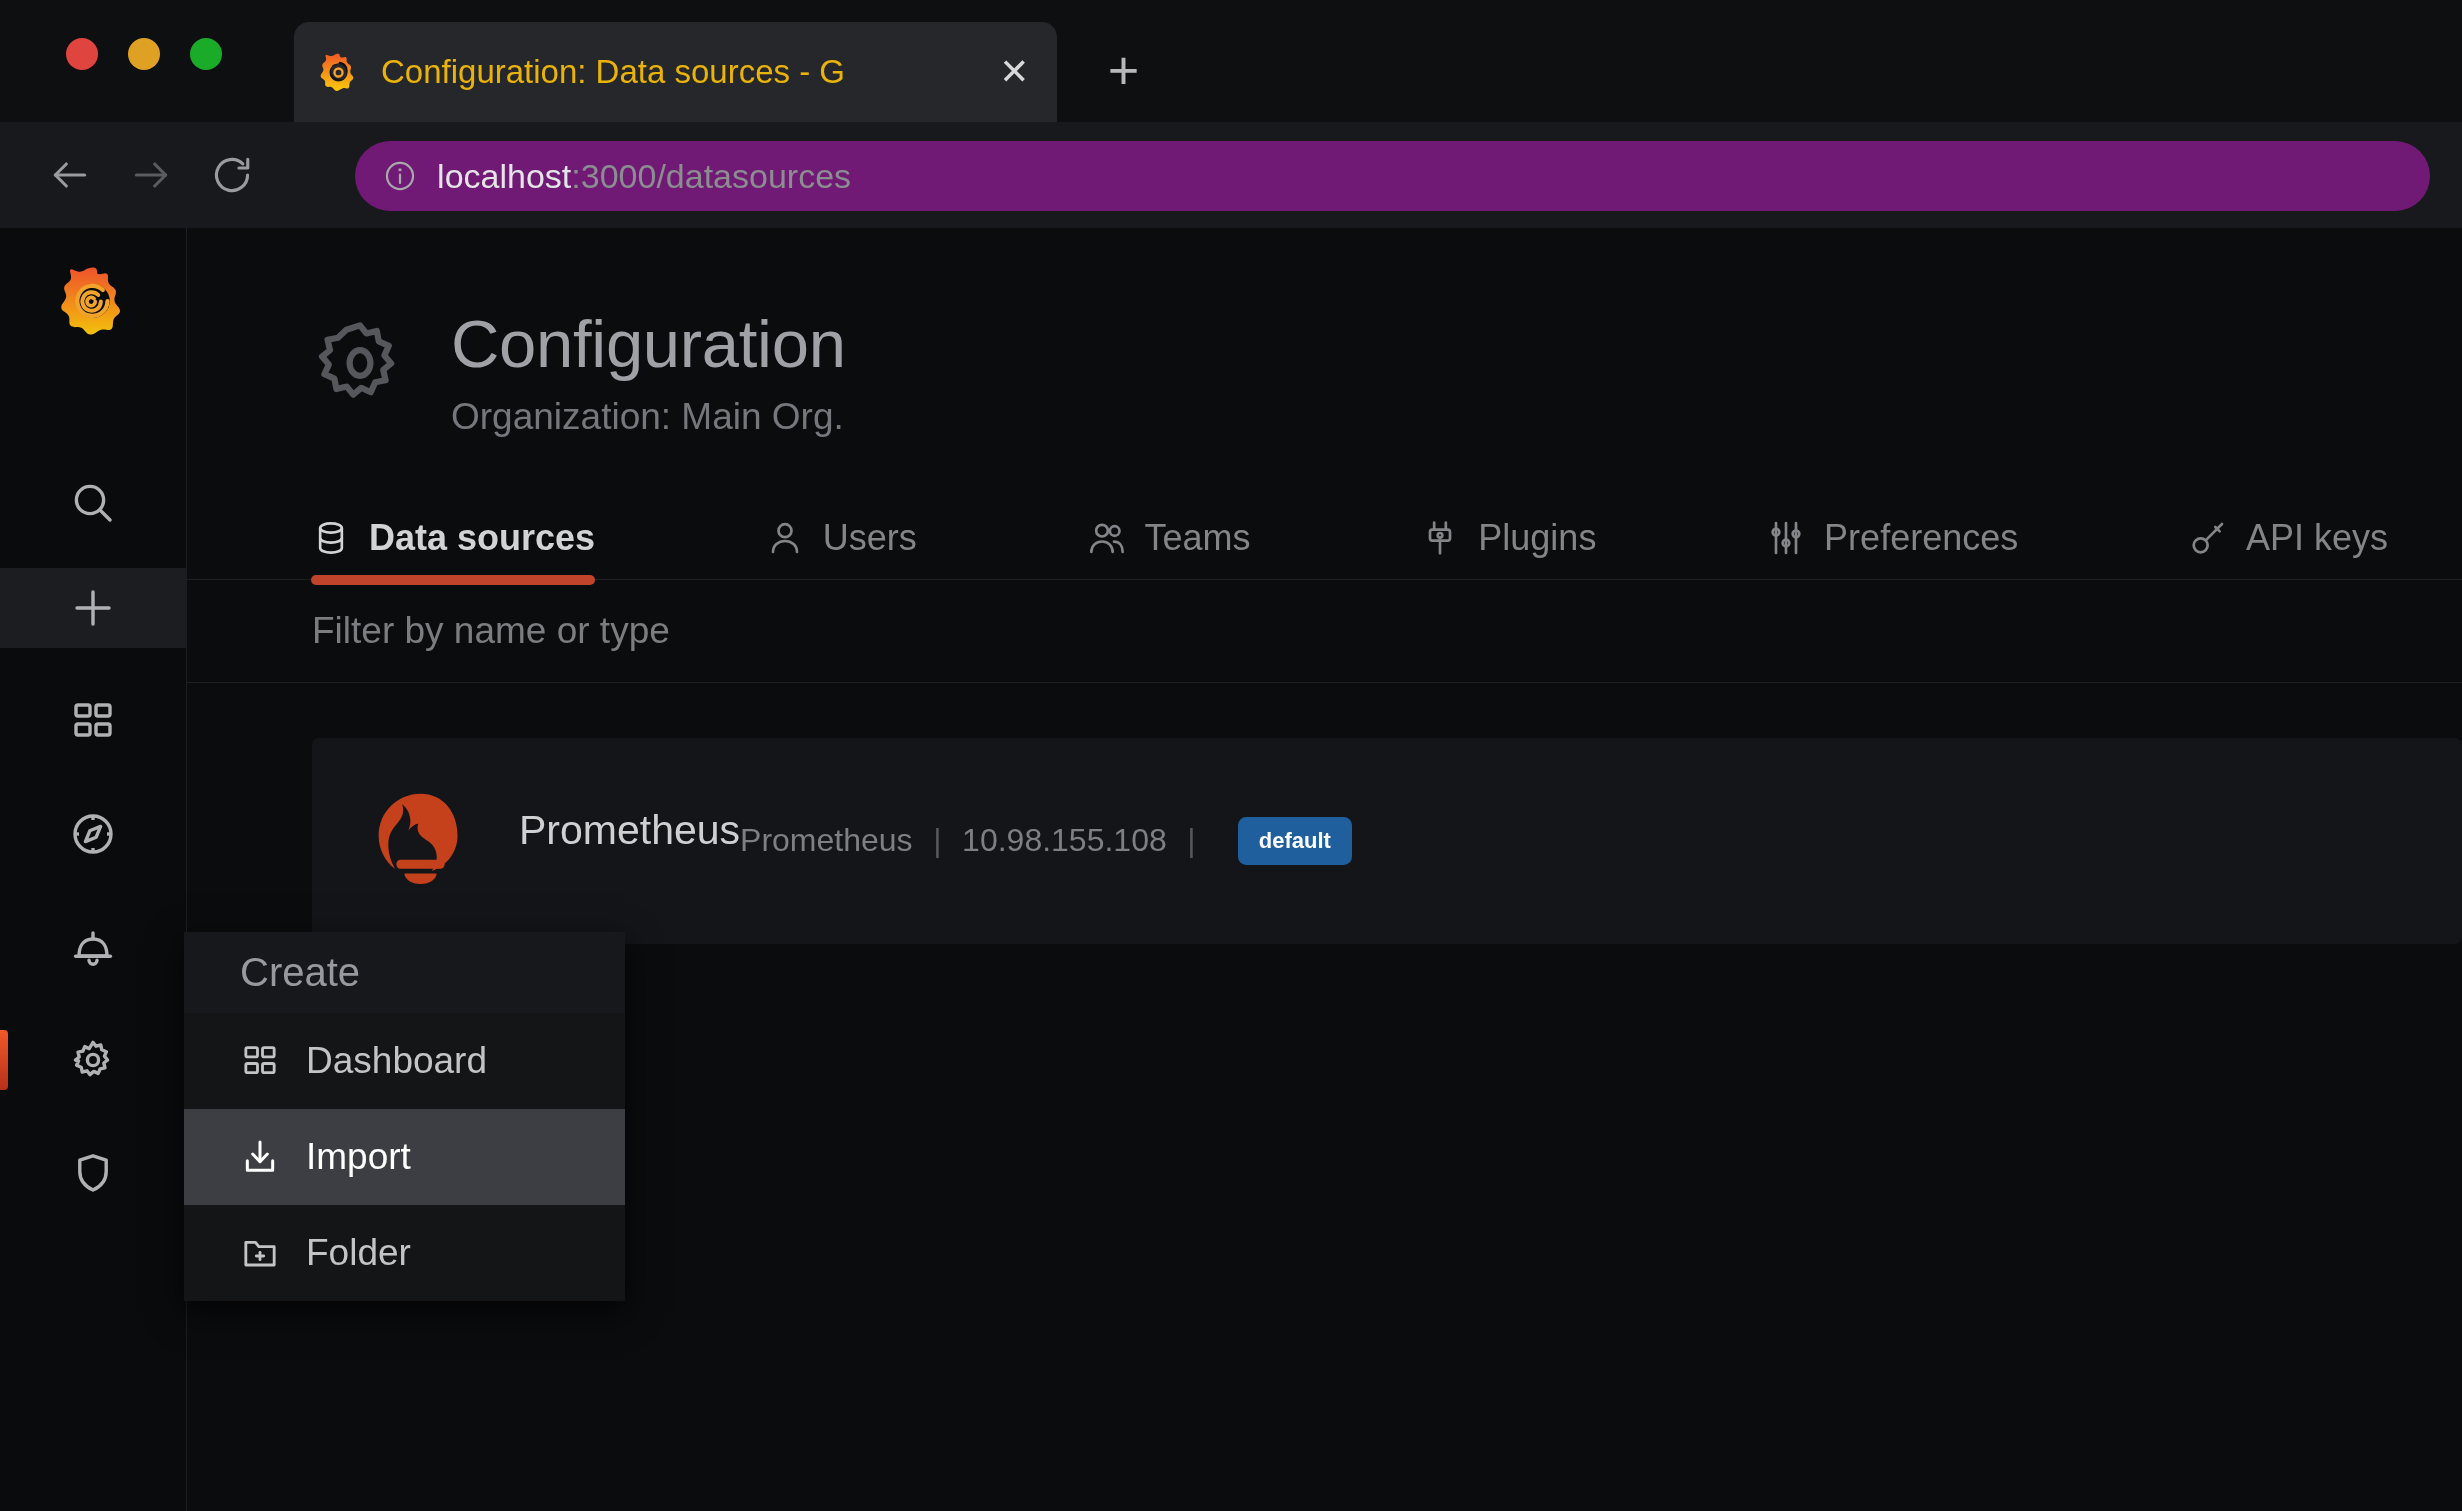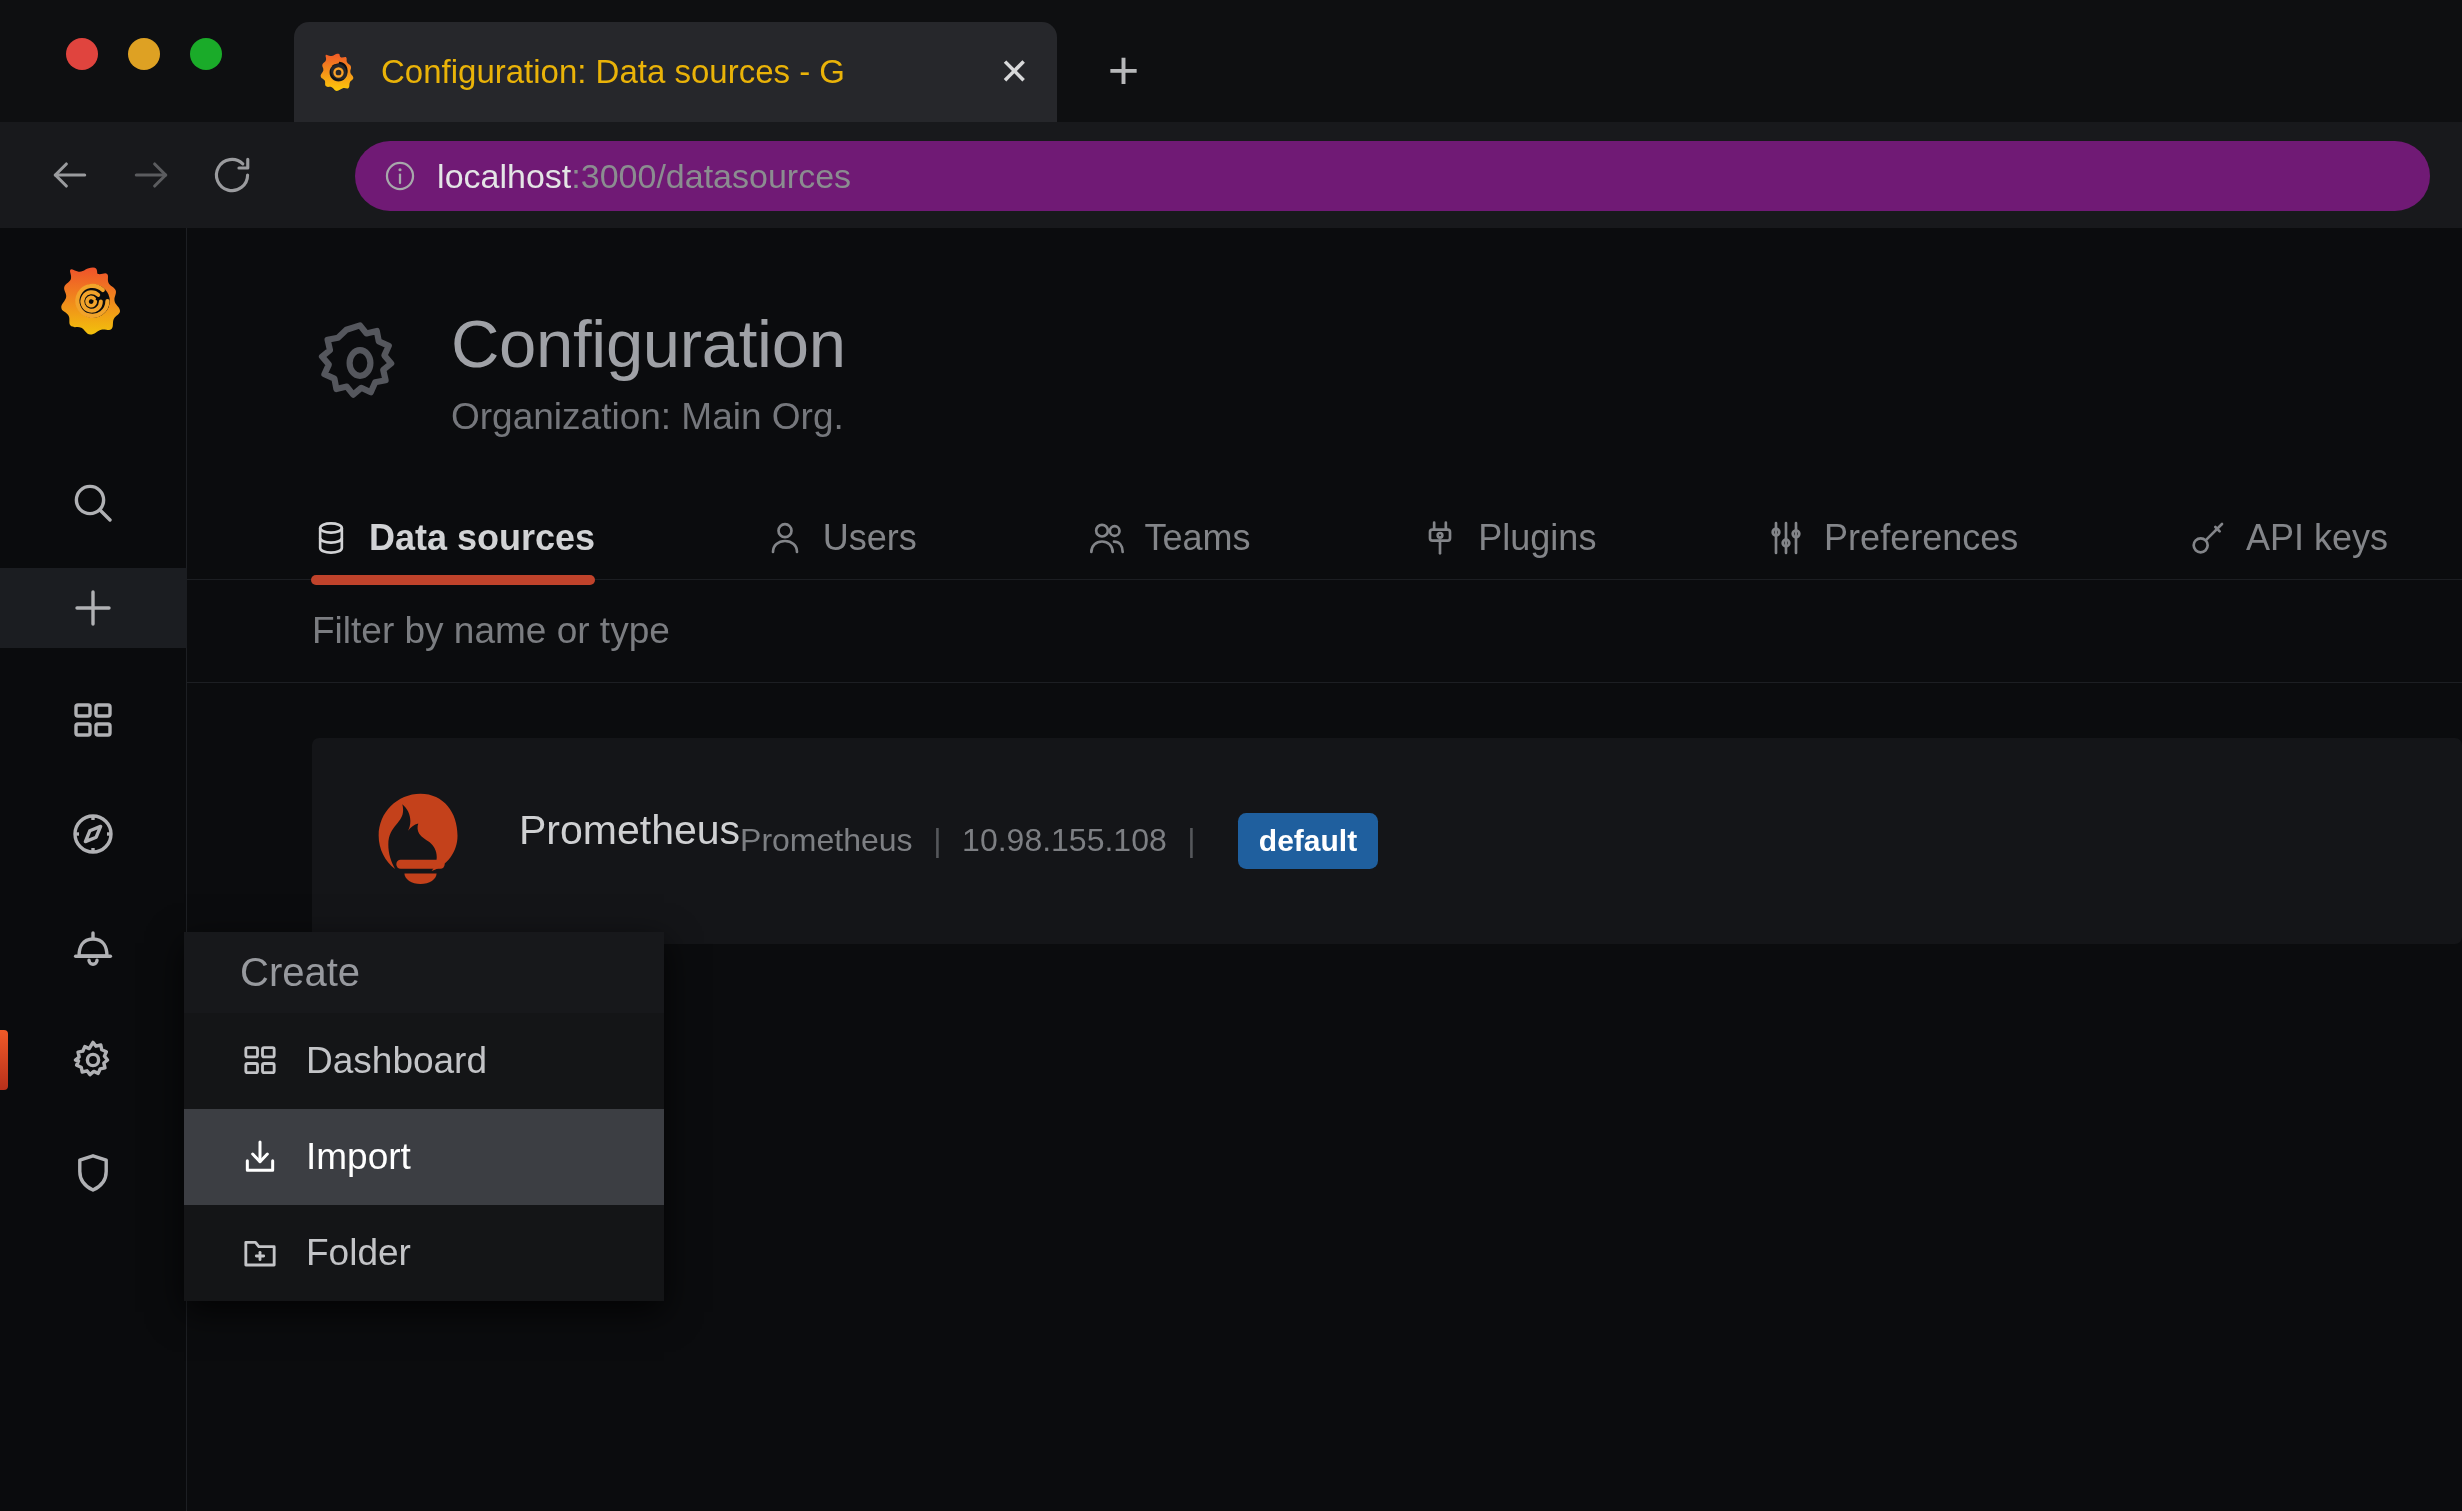--- a/index.html
+++ b/index.html
@@ -196,31 +196,31 @@
     width: 118px; height: 118px; flex: 0 0 118px; margin-right: 40px;
     display: flex; align-items: center; justify-content: center;
   }
   #ds-logo svg { width: 103px; height: 103px; }
   #ds-text { display: flex; flex-direction: row; justify-content: flex-start; }
   #ds-name { font-size: 41px; color: #cfd0d2; margin-bottom: 20.6px; }
   #ds-meta { display: flex; align-items: center; font-size: 32px; color: #7d7f83; }
   #ds-meta .sep { margin: 0 20.6px; color: #55575b; }
   #ds-default-badge {
     background: #1f5f9e; color: #ffffff;
-    font-size: 30px; font-weight: 700;
+    font-size: 22px; font-weight: 700;
     border-radius: 8.2px;
     padding: 11px 20.6px;
     margin-left: 22px;
   }
 
   
   #create-menu {
     position: absolute;
     left: 184px; top: 704px;
-    width: 480px;
+    width: 441px;
     background: #141517;
     box-shadow: 0 11px 33px rgba(0,0,0,0.75);
     z-index: 50;
   }
   #create-menu-header {
     height: 81px;
     display: flex; align-items: center;
     padding-left: 56px;
     font-size: 40px; color: #97999e;
     background: #17181b;

